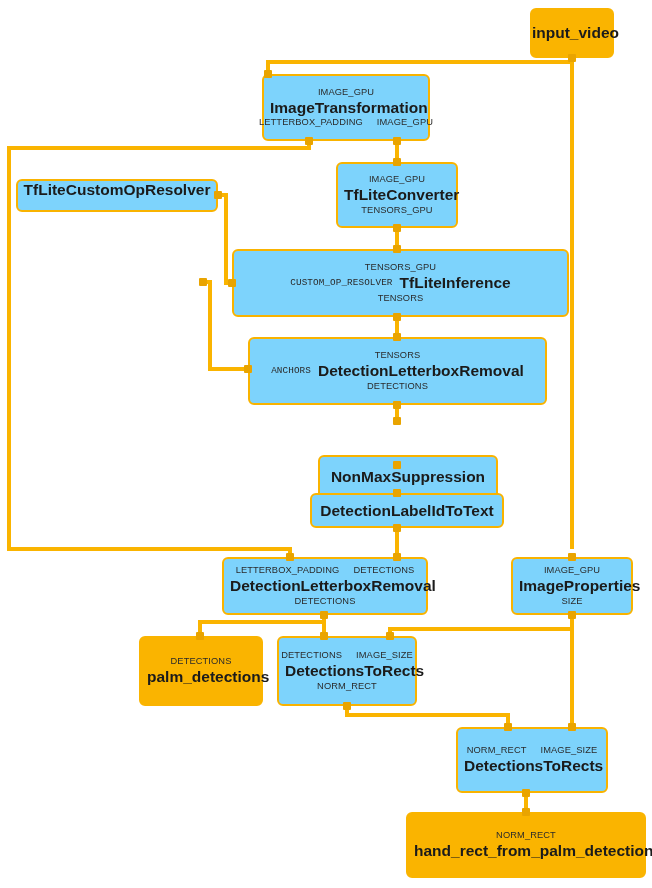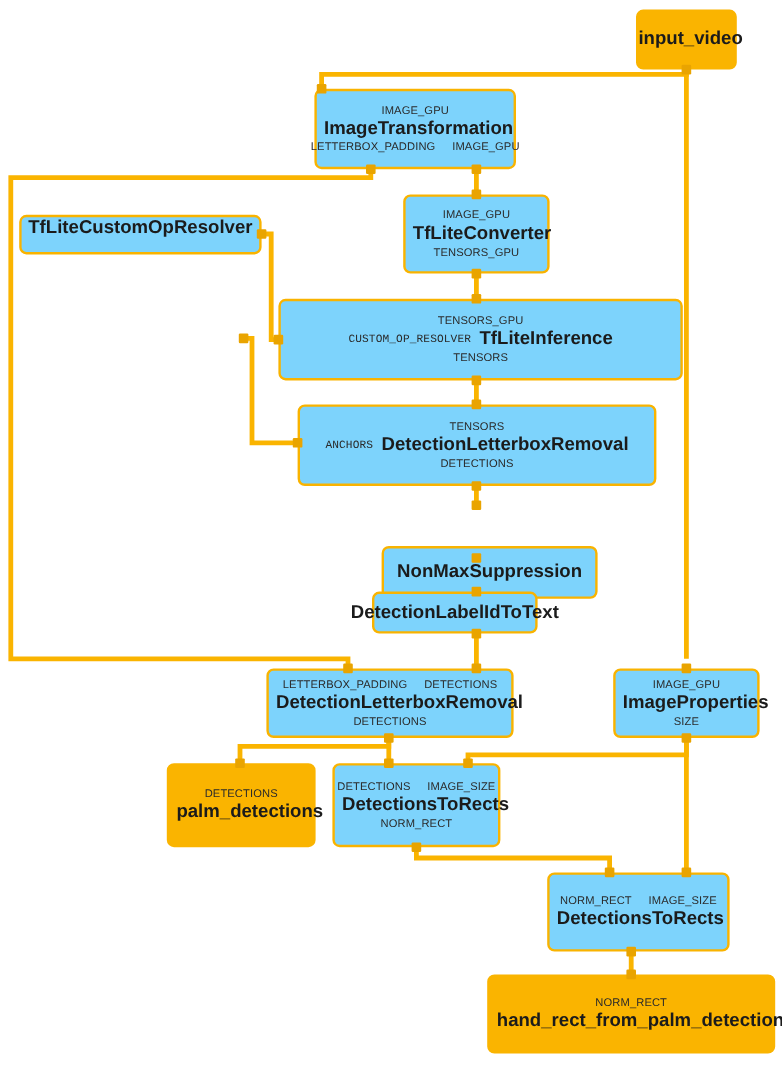--- a/index.html
+++ b/index.html
@@ -195,21 +195,21 @@
   <div class="pin" style="left:393px; top:333px;"></div>
   <div class="pin" style="left:244px; top:365px;"></div>
   <div class="pin" style="left:393px; top:401px;"></div>
 
   <div class="node" style="left:318px; top:421px; width:180px; height:44px; justify-content:center;margin-top:34px;">
     <div class="node-title">NonMaxSuppression</div>
   </div>
   <div class="pin" style="left:393px; top:417px;"></div>
   <div class="pin" style="left:393px; top:461px;"></div>
 
-  <div class="node" style="left:310px; top:493px; width:138px; height:35px; justify-content:center;align-items:center;">
+  <div class="node" style="left:310px; top:493px; width:194px; height:35px; justify-content:center;">
     <div class="node-title">DetectionLabelIdToText</div>
   </div>
   <div class="pin" style="left:393px; top:489px;"></div>
   <div class="pin" style="left:393px; top:524px;"></div>
 
   <div class="node" style="left:222px; top:557px; width:206px; height:58px; padding:3px 6px;">
     <div class="port-row in">
       <span class="port-label">LETTERBOX_PADDING</span>
       <span class="port-label">DETECTIONS</span>
     </div>

